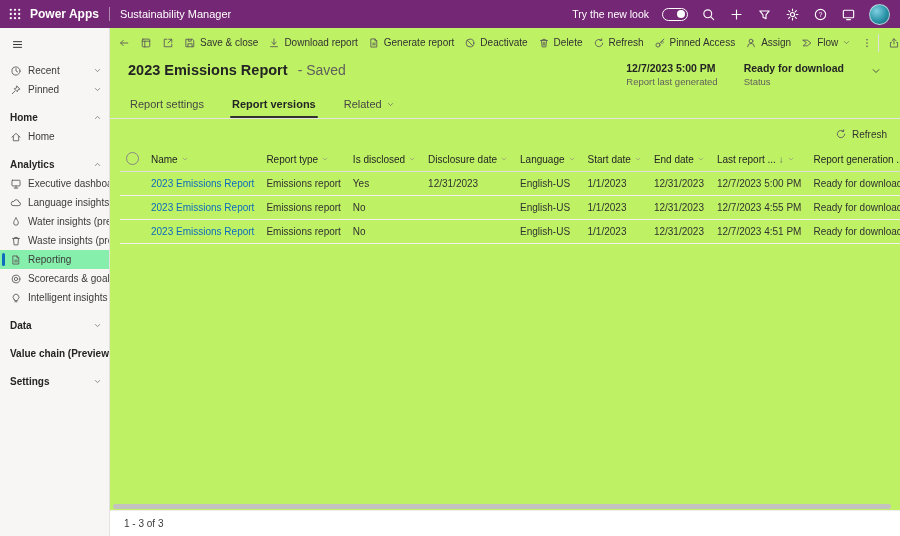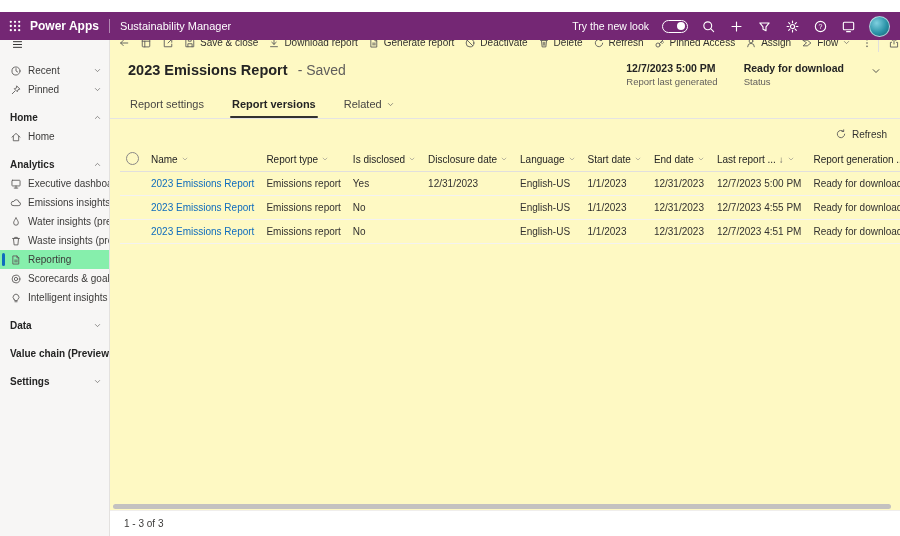--- a/index.html
+++ b/index.html
@@ -2,21 +2,21 @@
 <html><head>
 <meta charset="utf-8">
 <style>
   html,body{margin:0;padding:0;}
   body{width:900px;height:536px;position:relative;overflow:hidden;background:#fff;
        font-family:"Liberation Sans","DejaVu Sans",sans-serif;font-size:11px;color:#323130;}
   .icon{display:inline-flex;align-items:center;justify-content:center;}
   .icon svg{display:block;width:100%;height:100%;}
 
   
-  .topbar{position:absolute;top:12px;left:0;right:0;height:28px;background:#742774;color:#fff;
+  .topbar{position:absolute;top:0;left:0;right:0;height:28px;background:#742774;color:#fff;
           display:flex;align-items:center;z-index:20;}
   .waffle{width:30px;height:28px;border:none;background:none;color:#fff;cursor:pointer;
           display:flex;align-items:center;justify-content:center;padding:0;}
   .waffle .icon{width:14px;height:14px;}
   .app-name{font-size:12px;font-weight:bold;margin-right:10px;cursor:pointer;white-space:nowrap;}
   .tb-divider{width:1px;height:14px;background:rgba(255,255,255,.45);margin-right:10px;}
   .env-name{font-size:11px;cursor:pointer;white-space:nowrap;}
   .tb-right{margin-left:auto;display:flex;align-items:center;gap:13px;padding-right:10px;}
   .tnl{font-size:10.5px;white-space:nowrap;}
   .toggle{width:26px;height:13px;border:1px solid #fff;border-radius:8px;position:relative;cursor:pointer;background:none;padding:0;}
@@ -39,21 +39,21 @@
   .side-item .s-icon{width:12px;height:12px;color:#605e5c;flex-shrink:0;}
   .side-item .chev{margin-left:auto;width:9px;height:9px;color:#605e5c;flex-shrink:0;}
   .side-item.selected{background:#86efac;}
   .side-item.selected::before{content:"";position:absolute;left:2px;top:3px;bottom:3px;width:2.5px;
              background:#0f6cbd;border-radius:2px;}
   .side-section{display:flex;align-items:center;height:19px;padding:0 7px 0 10px;margin-top:9px;
              font-size:10px;font-weight:bold;color:#242424;cursor:pointer;white-space:nowrap;}
   .side-section .chev{margin-left:auto;width:9px;height:9px;color:#605e5c;flex-shrink:0;}
 
   
-  .main{flex:1;min-width:0;position:relative;display:flex;flex-direction:column;background:#fef9c3;}
+  .main{flex:1;min-width:0;position:relative;display:flex;flex-direction:column;background:#bef264;}
 
   .cmdbar{height:25px;display:flex;align-items:center;padding:2px 8px 0 3px;flex-shrink:0;}
   #cmd-left{display:flex;align-items:center;}
   .cmd-btn{display:flex;align-items:center;gap:4px;border:none;background:none;padding:3px 5px;
            font-size:10px;color:#323130;cursor:pointer;border-radius:2px;white-space:nowrap;font-family:inherit;}
   .cmd-btn .c-icon{width:12px;height:12px;color:#5c5b5a;}
   .cmd-btn .chev{width:9px;height:9px;color:#605e5c;}
   .share-wrap{margin-left:auto;display:flex;align-items:center;border-left:1px solid #e1dfdd;padding-left:4px;}
 
   .title-row{display:flex;align-items:flex-start;padding:7px 18px 0 18px;flex-shrink:0;}
@@ -236,21 +236,21 @@
             </svg>
           </span>
           <span>Executive dashboard</span>
         </div>
         <div class="side-item">
           <span class="s-icon icon">
             <svg viewBox="0 0 16 16" fill="none" stroke="currentColor" stroke-width="1.2" stroke-linecap="round" stroke-linejoin="round">
               <path d="M4.9 11.6a2.9 2.9 0 1 1 .3-5.7 3.4 3.4 0 0 1 6.6.9 2.4 2.4 0 0 1-.4 4.8z"></path>
             </svg>
           </span>
-          <span>Emissions insights</span>
+          <span>Language insights</span>
         </div>
         <div class="side-item">
           <span class="s-icon icon">
             <svg viewBox="0 0 16 16" fill="none" stroke="currentColor" stroke-width="1.2" stroke-linecap="round" stroke-linejoin="round">
               <path d="M8 2.7C6.1 5.3 4.9 7.4 4.9 9.2a3.1 3.1 0 0 0 6.2 0C11.1 7.4 9.9 5.3 8 2.7z"></path>
             </svg>
           </span>
           <span>Water insights (previ...</span>
         </div>
         <div class="side-item">

